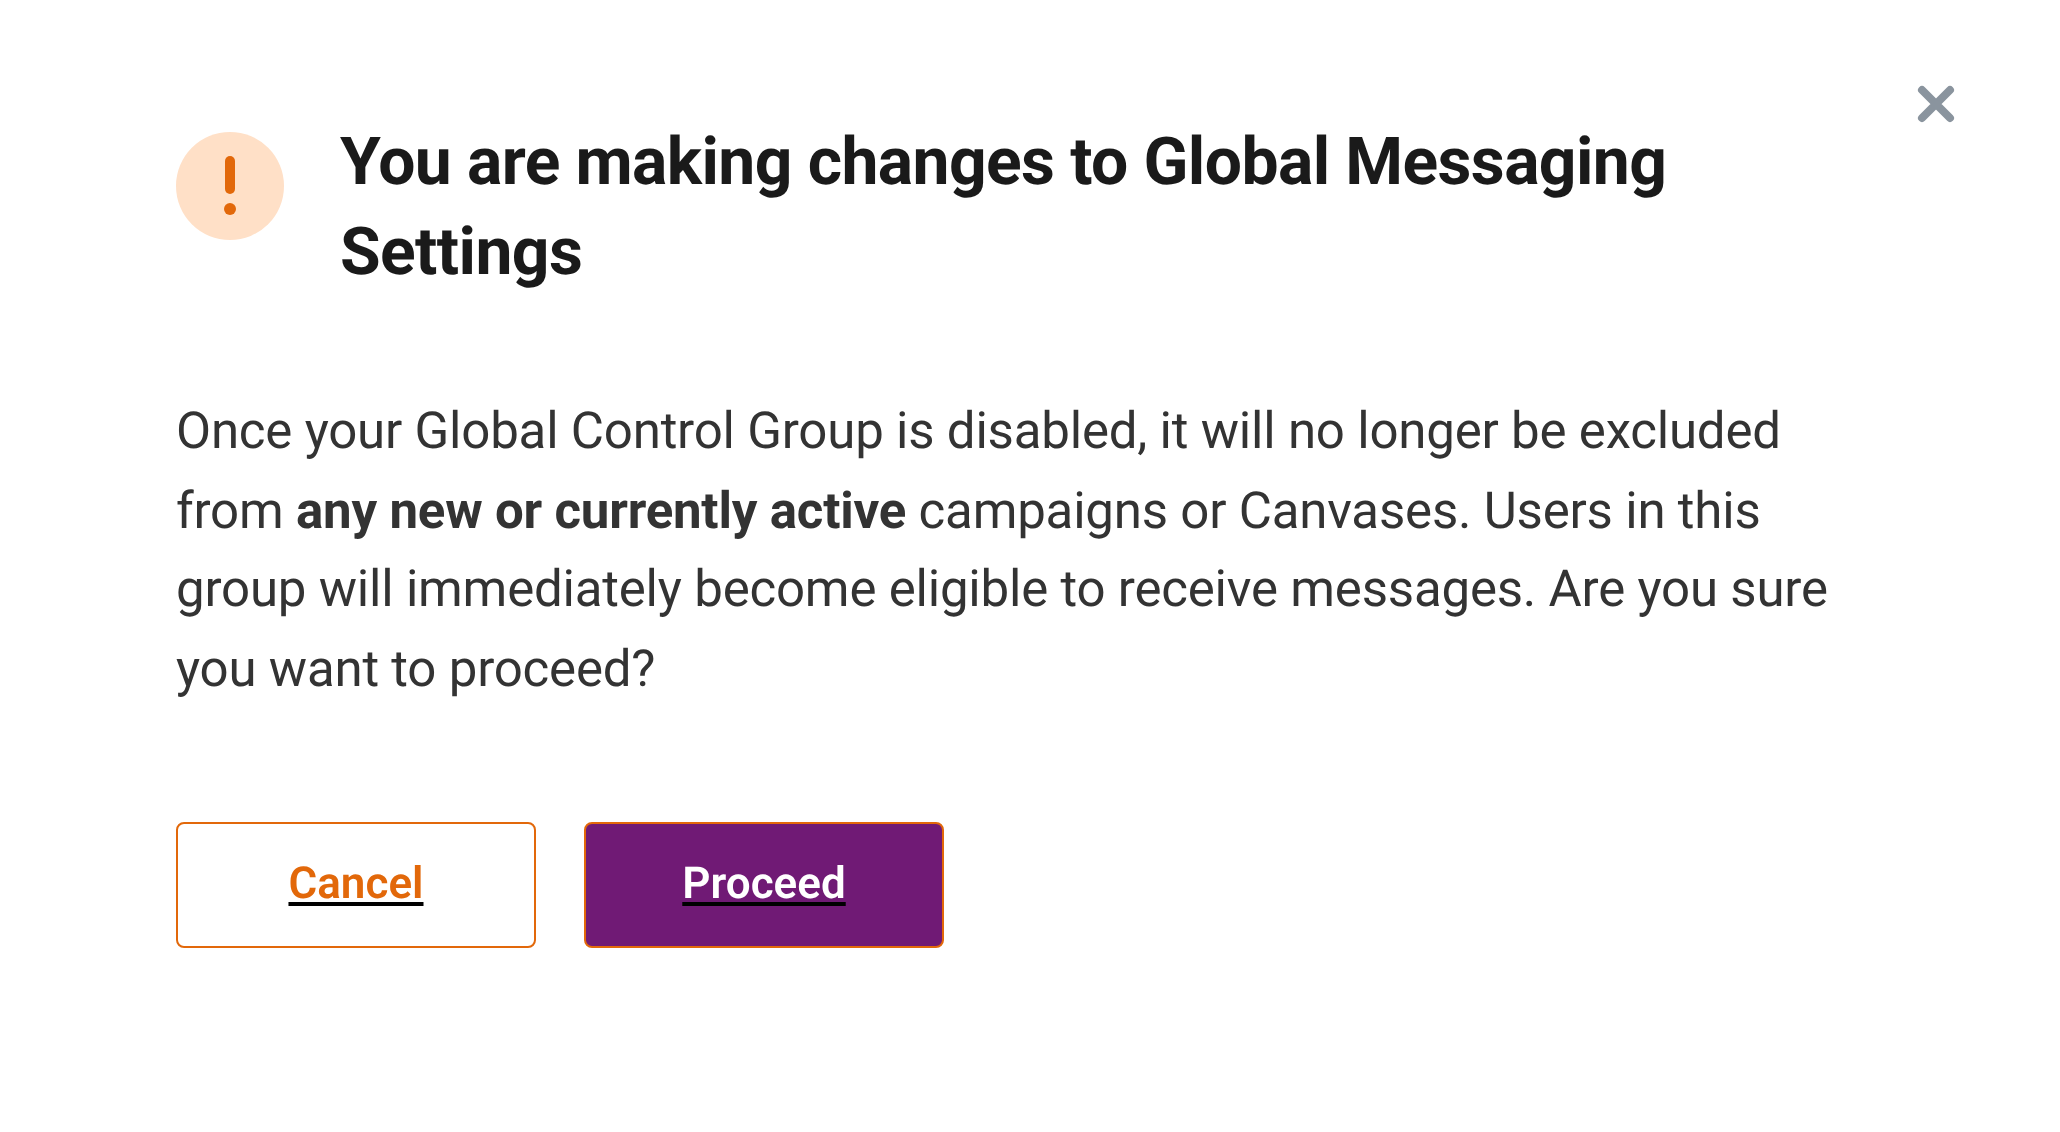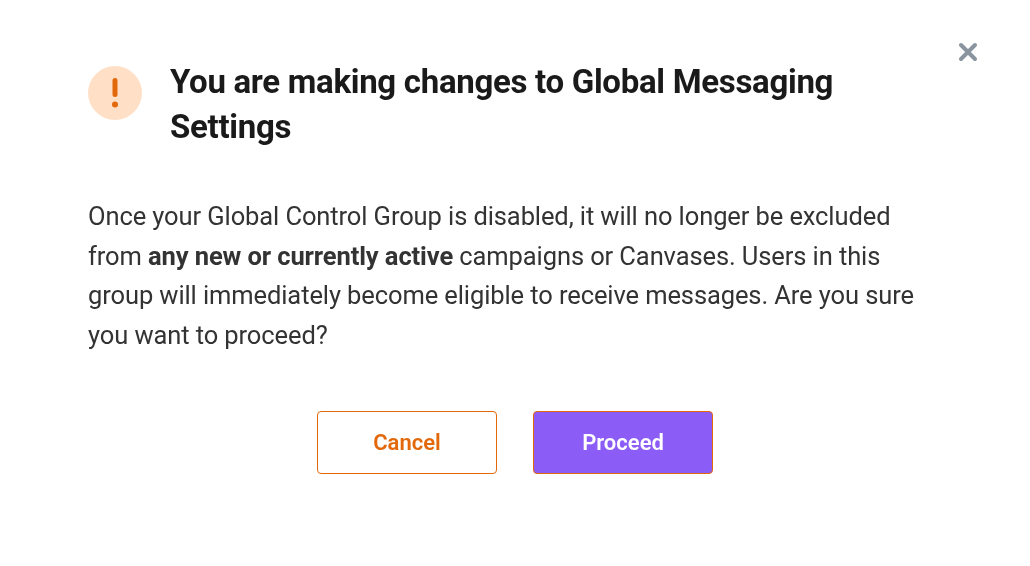--- a/index.html
+++ b/index.html
@@ -69,40 +69,41 @@
       line-height: 1.55;
       margin-bottom: 56px;
       letter-spacing: -0.1px;
       margin-top: 34px;
     }
     .body-text .bold {
       font-weight: 700;
     }
     .button-row {
       display: flex;
-      justify-content: center;
-      gap: 36px;
+      justify-content: flex-start;
+      gap: 24px;
+      text-decoration: underline;
     }
     .btn {
       padding: 18px 40px;
       font-size: 22px;
       font-weight: 600;
       border-radius: 4px;
       cursor: pointer;
       font-family: inherit;
       min-width: 180px;
       text-align: center;
     }
     .btn-cancel {
       background: #ffffff;
       color: #e2680a;
       border: 1.5px solid #e2680a;
     }
     .btn-proceed {
-      background: #8b5cf6;
+      background: #701a75;
       color: #ffffff;
       border: 1.5px solid #e2680a;
     }
   </style>
 </head>
 <body>
 
 <div class="modal">
   <div class="close-btn">
     <svg viewBox="0 0 24 24" fill="none">

